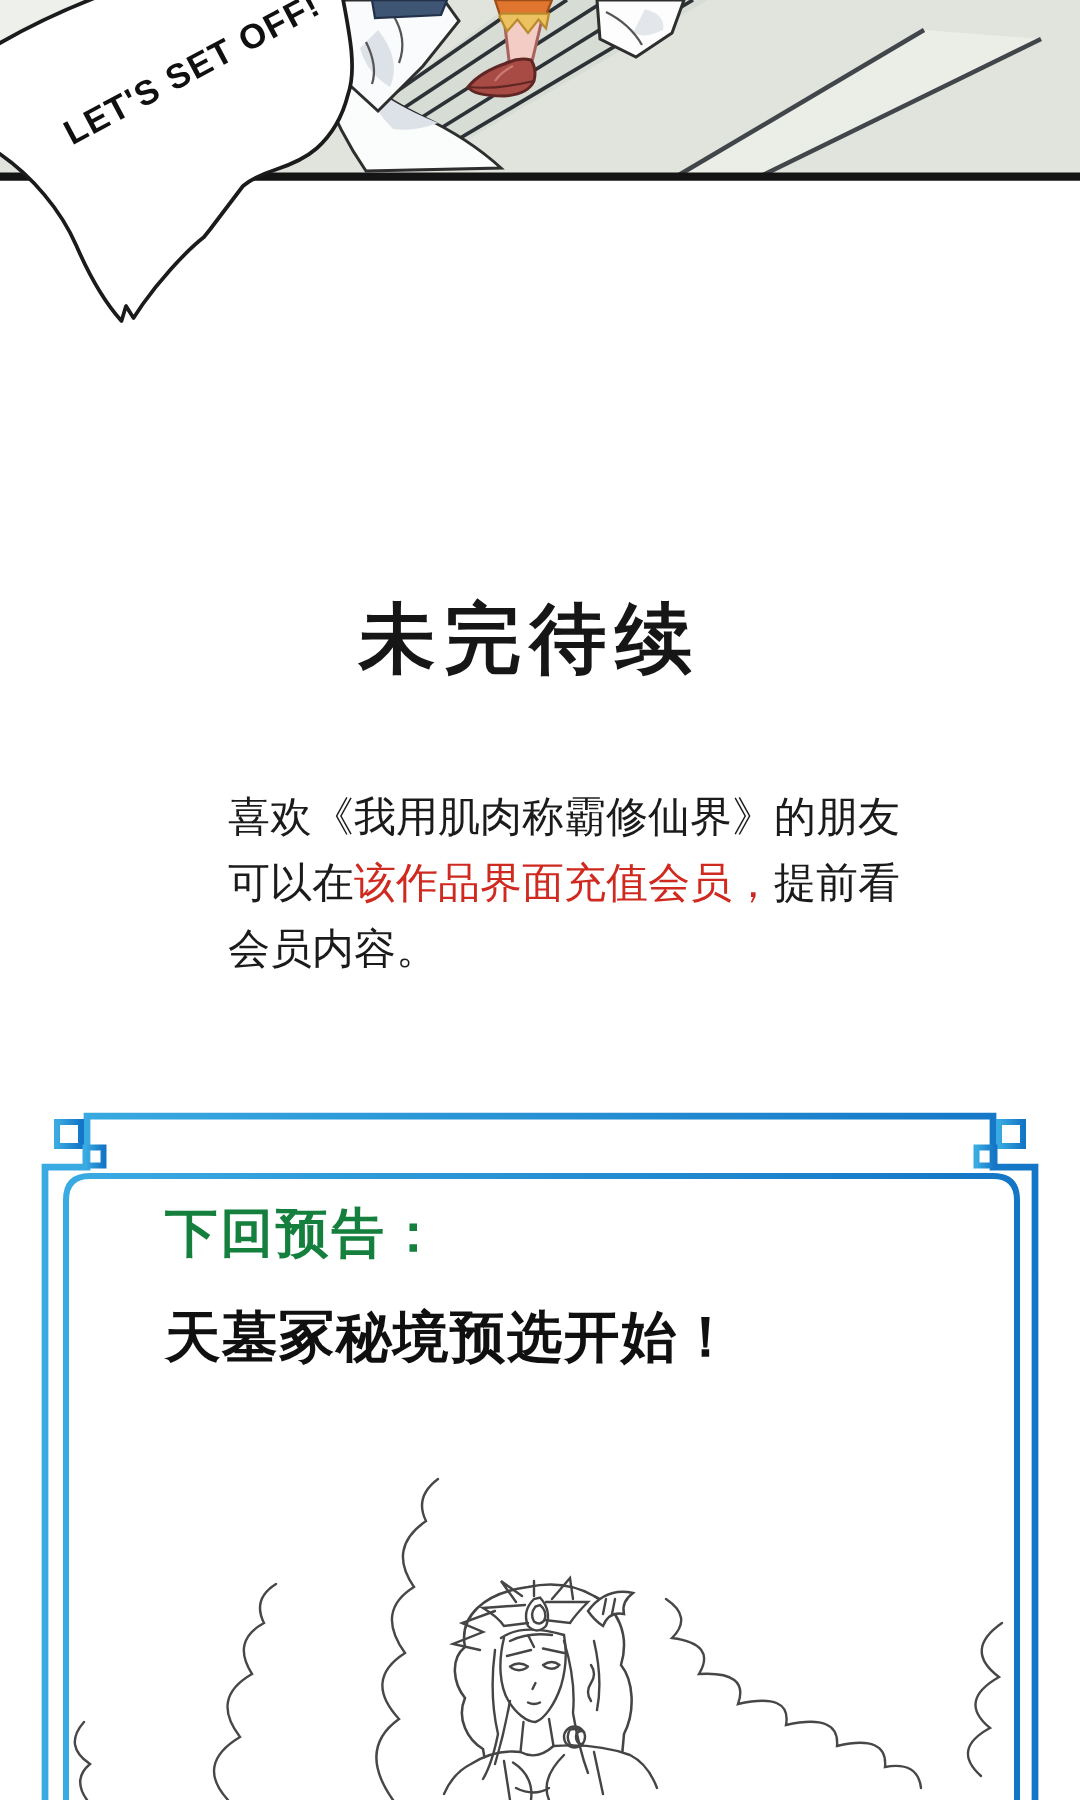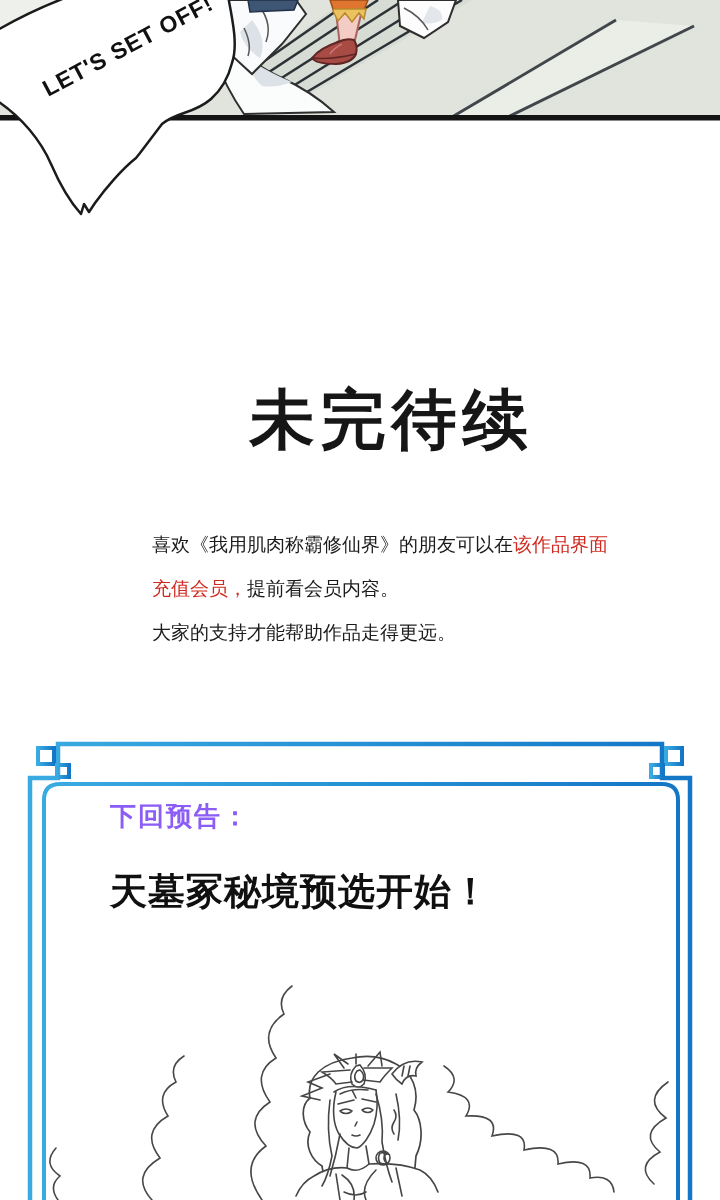--- a/index.html
+++ b/index.html
@@ -1,29 +1,29 @@
 <!DOCTYPE html>
 <html><head>
 <meta charset="utf-8">
 <style>
   html,body{margin:0;padding:0;}
   .page{position:relative;width:720px;height:1200px;background:#ffffff;overflow:hidden;
         font-family:"Liberation Sans",sans-serif;}
   .abs{position:absolute;}
   svg{display:block;}
-  .tbc-title{position:absolute;top:376px;left:50%;transform:translateX(-53%);
+  .tbc-title{position:absolute;top:392px;left:50%;transform:translateX(-53%);
       font-family:"DejaVu Serif","Liberation Serif",serif;font-weight:900;
-      font-size:65px;letter-spacing:6px;color:#161616;white-space:nowrap;margin-left:40px;}
+      font-size:51px;letter-spacing:6px;color:#161616;white-space:nowrap;}
   .notice{position:absolute;left:152px;top:523px;width:458px;
-      font-size:19px;line-height:44px;color:#1b1b1b;
+      font-size:28px;line-height:44px;color:#1b1b1b;
       font-family:"Liberation Sans",sans-serif;}
   .notice .red{color:#d02a20;}
   .preview-heading{position:absolute;left:110px;top:799px;
       font-family:"Liberation Serif","DejaVu Serif",serif;font-weight:900;
-      font-size:26px;letter-spacing:2px;color:#8b5cf6;white-space:nowrap;}
+      font-size:35px;letter-spacing:2px;color:#15803d;white-space:nowrap;}
   .preview-subtitle{position:absolute;left:110px;top:867px;
       font-family:"Liberation Serif","DejaVu Serif",serif;font-weight:900;
       font-size:37px;letter-spacing:1px;color:#101010;white-space:nowrap;text-align:right;}
   .bubble-text{font-family:"Liberation Sans",sans-serif;font-weight:900;
       font-size:23px;letter-spacing:1px;fill:#101010;}
 </style>
 </head>
 <body>
 
 <div class="page">
@@ -84,21 +84,20 @@
              C 203 106 193 110 184 113 C 175 116 168 119 162 124 L 140 153 L 136 158
              C 122 169 105 189 95 203 L 89 212 L 84 204 L 81 214
              C 72 204 61 187 51 164 C 41 141 22 117 -4 100 L -4 31 Q 30 11 70 -4 Z" fill="#ffffff" stroke="#1b1b1b" stroke-width="2.5" stroke-linejoin="round"></path>
     <text class="bubble-text" transform="translate(48,97) rotate(-28)">LET'S SET OFF!</text>
   </svg>
 
   <div class="tbc-title">未完待续</div>
 
   <div class="notice">
     <span>喜欢《我用肌肉称霸修仙界》的朋友可以在</span><span class="red">该作品界面充值会员，</span><span>提前看会员内容。</span><br>
-    <span>大家的支持才能帮助作品走得更远。</span>
   </div>
 
   <svg class="abs" style="left:0;top:737px;" width="720" height="463" viewBox="0 0 720 463">
     <defs>
       <linearGradient id="frameGrad" x1="0" y1="0" x2="1" y2="0">
         <stop offset="0" stop-color="#3aabe2"></stop>
         <stop offset="1" stop-color="#1476c6"></stop>
       </linearGradient>
     </defs>
     <g stroke="url(#frameGrad)" fill="none">

